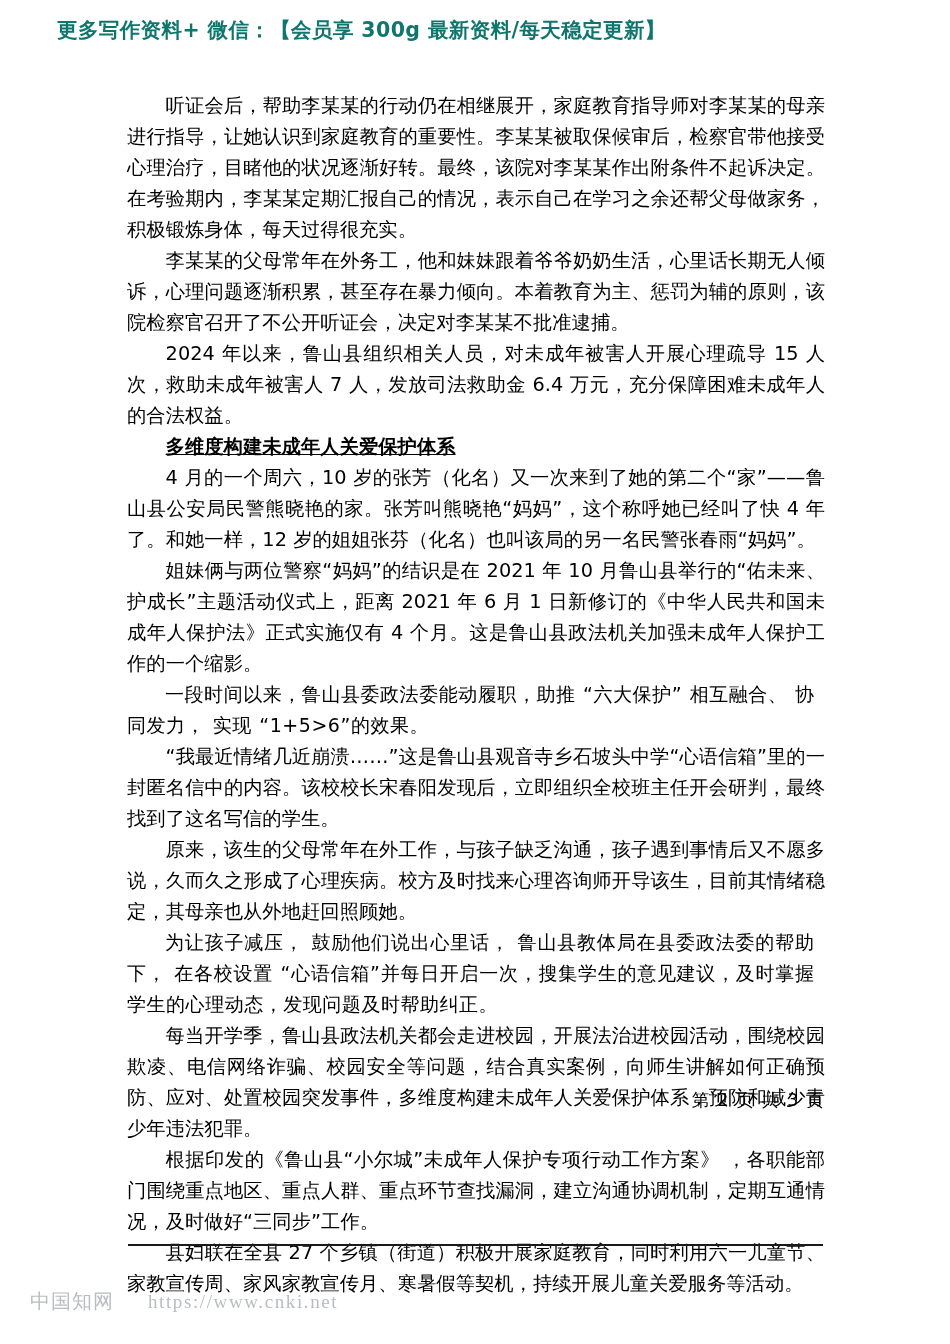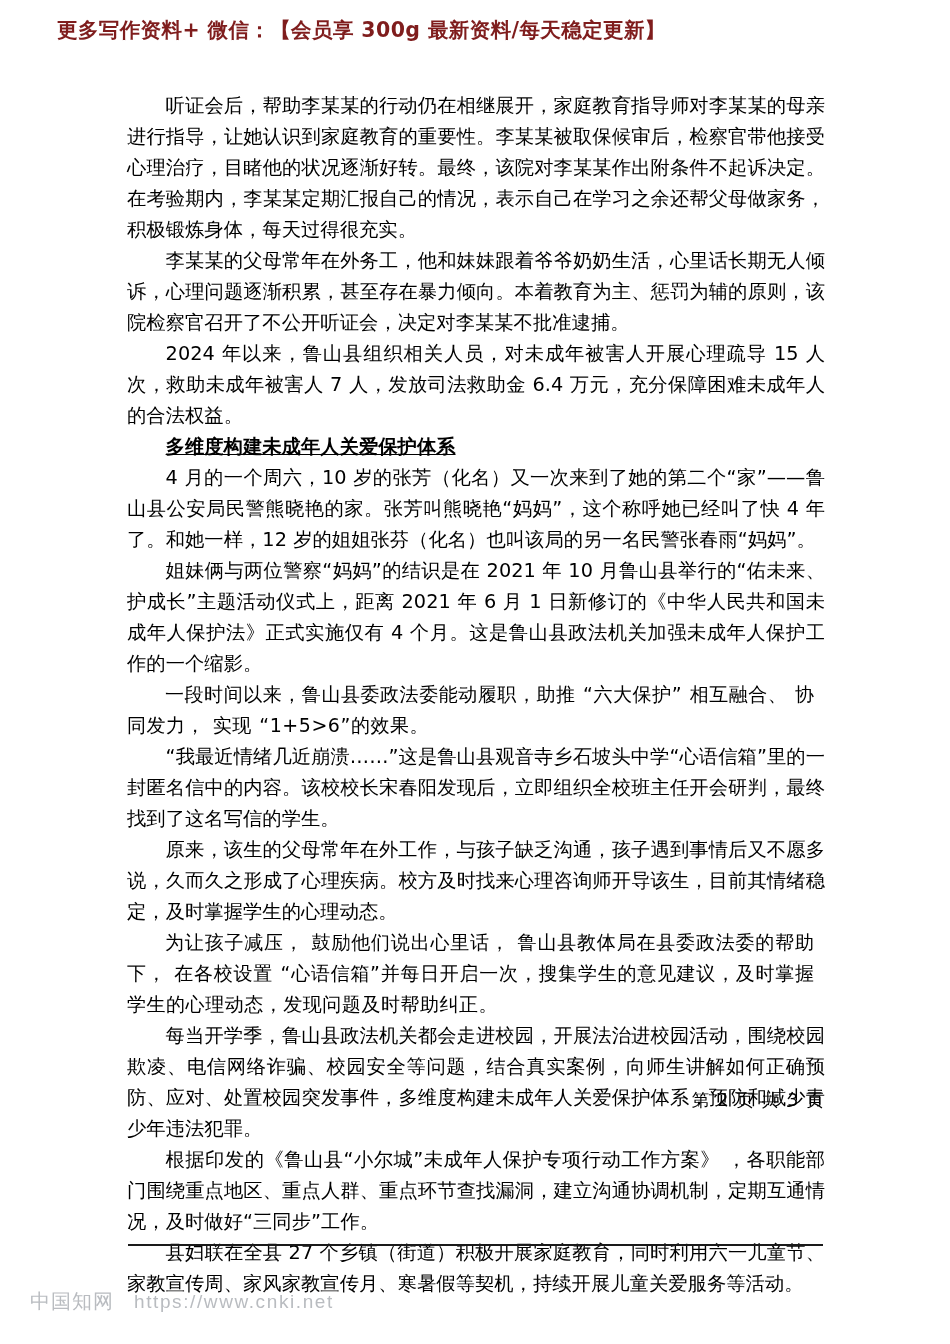--- a/index.html
+++ b/index.html
@@ -92,51 +92,51 @@
     height: 2px;
     background: #1a1a1a;
   }
 
   .watermark {
     position: absolute;
     left: 30px;
     top: 1288px;
     display: flex;
     align-items: baseline;
-    gap: 20px;
+    gap: 34px;
     color: #b9bcc0;
   }
   .watermark .wm-name {
     font-size: 20px;
     letter-spacing: 1px;
     font-family: "DejaVu Serif", "Liberation Serif", serif;
   }
   .watermark .wm-url {
     font-size: 19px;
     letter-spacing: 1.6px;
-    font-family: Liberation Sans, sans-serif;
+    font-family: Liberation Serif, serif;
   }
 </style>
 </head>
 <body>
 
 <div class="page">
 
-  <div class="promo-header" style="color: #7f1d1d;">更多写作资料+ 微信：【会员享 300g 最新资料/每天稳定更新】</div>
+  <div class="promo-header" style="color: #0f766e;">更多写作资料+ 微信：【会员享 300g 最新资料/每天稳定更新】</div>
 
   <div class="doc-body">
       <p class="para">听证会后，帮助李某某的行动仍在相继展开，家庭教育指导师对李某某的母亲进行指导，让她认识到家庭教育的重要性。李某某被取保候审后，检察官带他接受心理治疗，目睹他的状况逐渐好转。最终，该院对李某某作出附条件不起诉决定。在考验期内，李某某定期汇报自己的情况，表示自己在学习之余还帮父母做家务，积极锻炼身体，每天过得很充实。</p>
       <p class="para">李某某的父母常年在外务工，他和妹妹跟着爷爷奶奶生活，心里话长期无人倾诉，心理问题逐渐积累，甚至存在暴力倾向。本着教育为主、惩罚为辅的原则，该院检察官召开了不公开听证会，决定对李某某不批准逮捕。</p>
       <p class="para">2024 年以来，鲁山县组织相关人员，对未成年被害人开展心理疏导 15 人次，救助未成年被害人 7 人，发放司法救助金 6.4 万元，充分保障困难未成年人的合法权益。</p>
       <p class="para subhead">多维度构建未成年人关爱保护体系</p>
       <p class="para">4 月的一个周六，10 岁的张芳（化名）又一次来到了她的第二个“家”——鲁山县公安局民警熊晓艳的家。张芳叫熊晓艳“妈妈”，这个称呼她已经叫了快 4 年了。和她一样，12 岁的姐姐张芬（化名）也叫该局的另一名民警张春雨“妈妈”。</p>
       <p class="para">姐妹俩与两位警察“妈妈”的结识是在 2021 年 10 月鲁山县举行的“佑未来、护成长”主题活动仪式上，距离 2021 年 6 月 1 日新修订的《中华人民共和国未成年人保护法》正式实施仅有 4 个月。这是鲁山县政法机关加强未成年人保护工作的一个缩影。</p>
       <p class="para condensed">一段时间以来，鲁山县委政法委能动履职，助推 “六大保护” 相互融合、 协同发力， 实现 “1+5&gt;6”的效果。</p>
       <p class="para">“我最近情绪几近崩溃……”这是鲁山县观音寺乡石坡头中学“心语信箱”里的一封匿名信中的内容。该校校长宋春阳发现后，立即组织全校班主任开会研判，最终找到了这名写信的学生。</p>
-      <p class="para">原来，该生的父母常年在外工作，与孩子缺乏沟通，孩子遇到事情后又不愿多说，久而久之形成了心理疾病。校方及时找来心理咨询师开导该生，目前其情绪稳定，及时掌握学生的心理动态。</p>
+      <p class="para">原来，该生的父母常年在外工作，与孩子缺乏沟通，孩子遇到事情后又不愿多说，久而久之形成了心理疾病。校方及时找来心理咨询师开导该生，目前其情绪稳定，其母亲也从外地赶回照顾她。</p>
       <p class="para condensed">为让孩子减压， 鼓励他们说出心里话， 鲁山县教体局在县委政法委的帮助下， 在各校设置 “心语信箱”并每日开启一次，搜集学生的意见建议，及时掌握学生的心理动态，发现问题及时帮助纠正。</p>
       <p class="para">每当开学季，鲁山县政法机关都会走进校园，开展法治进校园活动，围绕校园欺凌、电信网络诈骗、校园安全等问题，结合真实案例，向师生讲解如何正确预防、应对、处置校园突发事件，多维度构建未成年人关爱保护体系，预防和减少青少年违法犯罪。</p>
       <p class="para">根据印发的《鲁山县“小尔城”未成年人保护专项行动工作方案》 ，各职能部门围绕重点地区、重点人群、重点环节查找漏洞，建立沟通协调机制，定期互通情况，及时做好“三同步”工作。</p>
       <p class="para">县妇联在全县 27 个乡镇（街道）积极开展家庭教育，同时利用六一儿童节、家教宣传周、家风家教宣传月、寒暑假等契机，持续开展儿童关爱服务等活动。</p>
     </div>
 
   <div class="page-number">第 2 页 共 3 页</div>
 
   <div class="footer-rule"></div>
 

